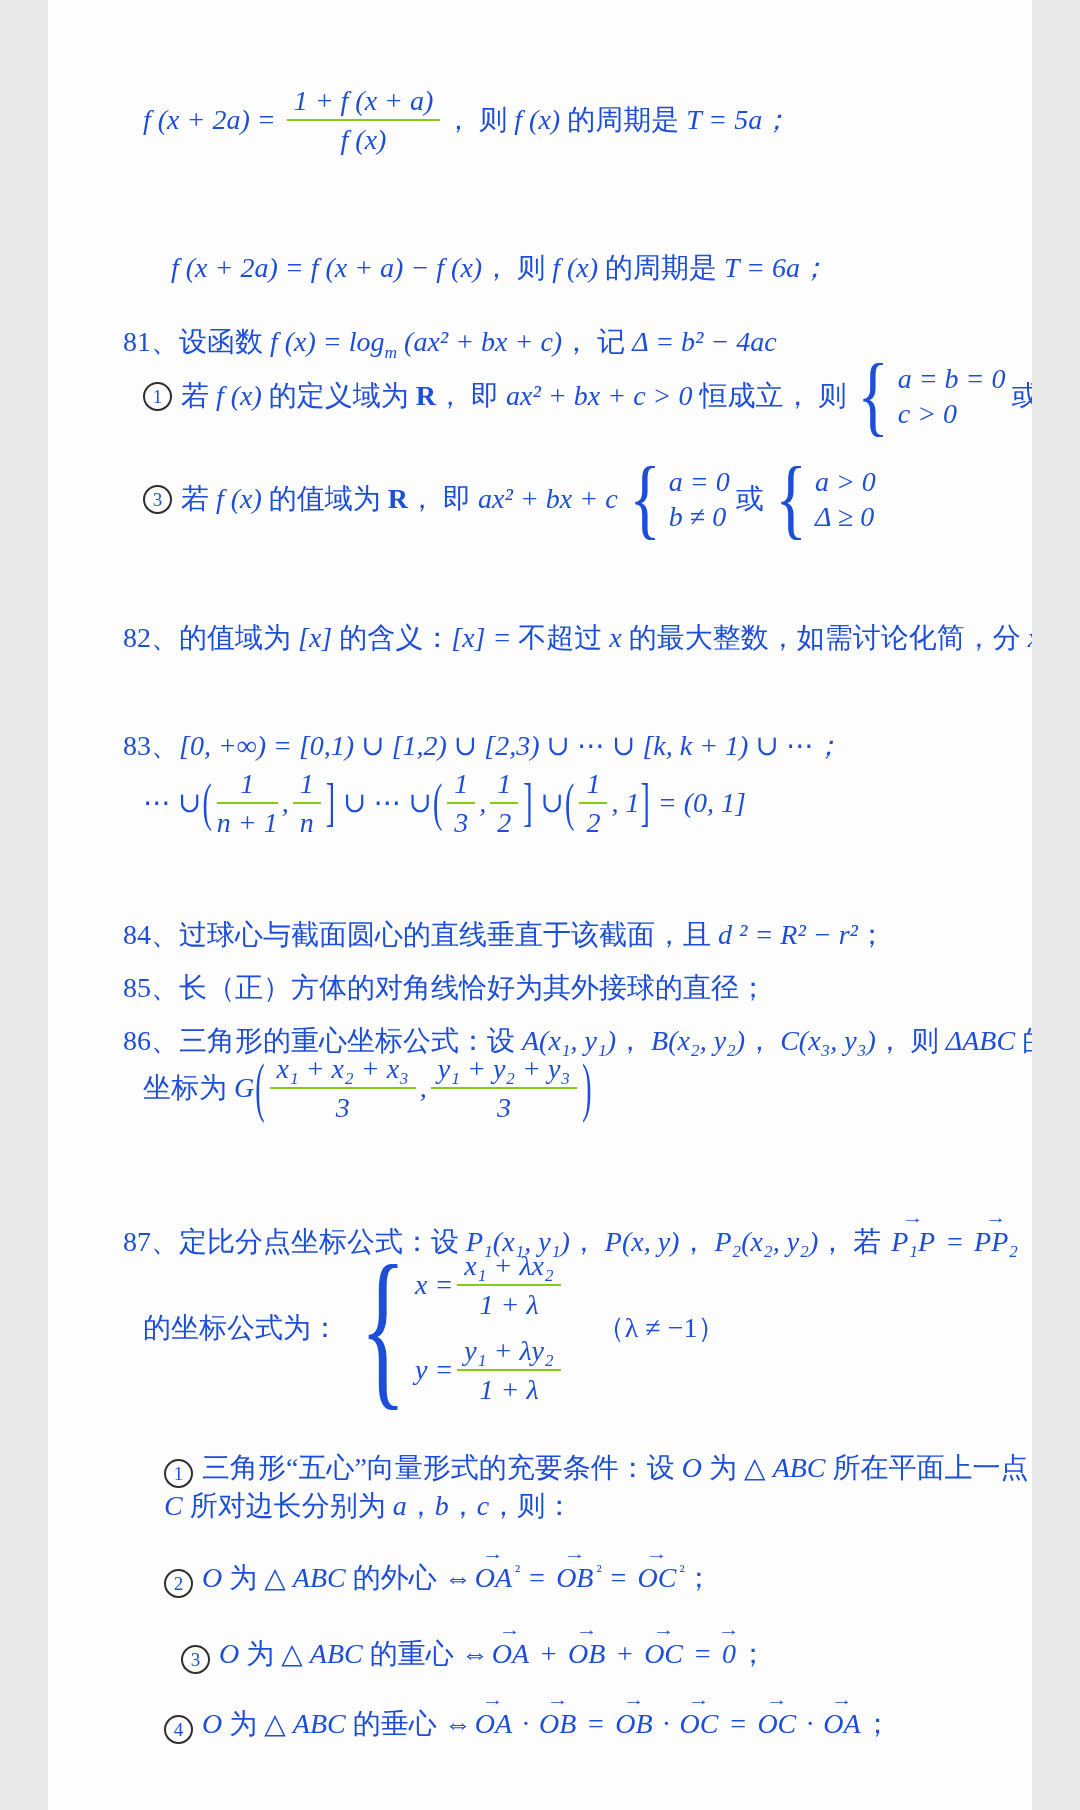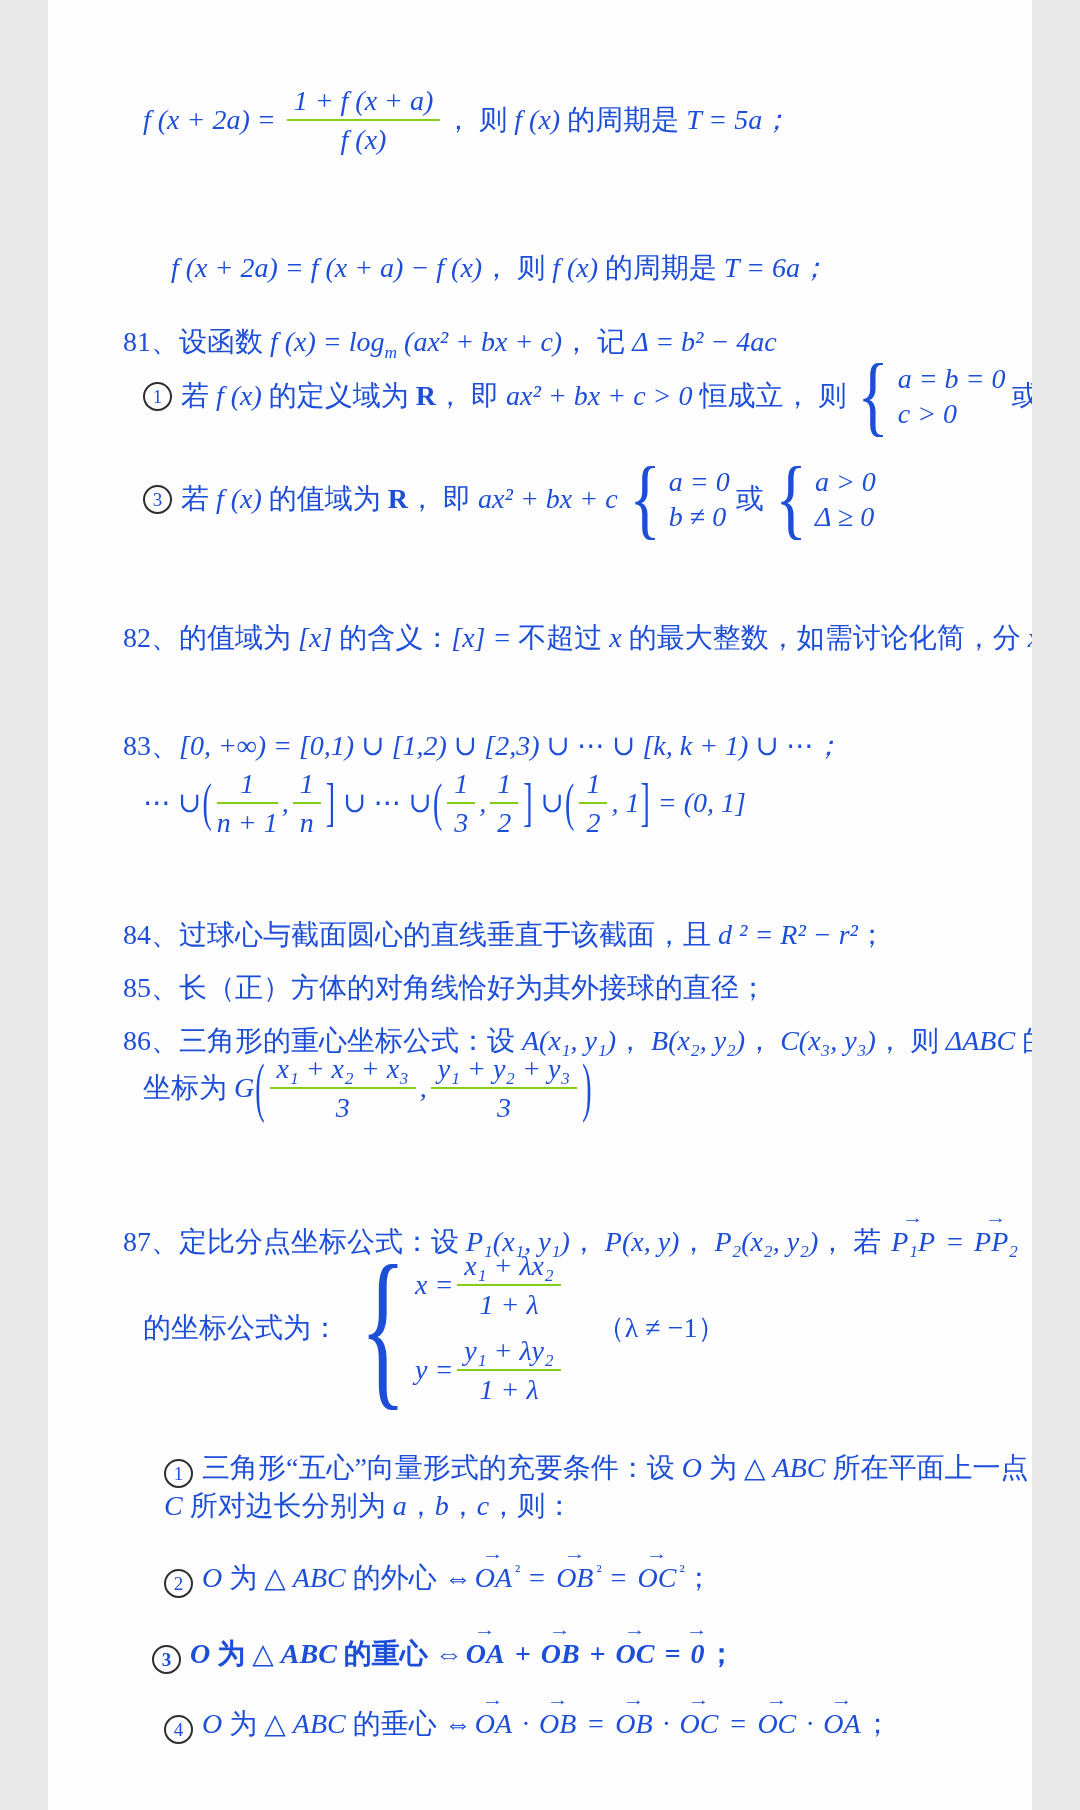--- a/index.html
+++ b/index.html
@@ -162,21 +162,21 @@
   </div>
 
   <div class="row" style="top:1446px; left:88px;">
     <span class="m">C</span><span class="cn"> 所对边长分别为 </span><span class="m">a</span><span class="cn">，</span><span class="m">b</span><span class="cn">，</span><span class="m">c</span><span class="cn">，则：</span>
   </div>
 
   <div class="row" style="top:1502px; left:88px;">
     <span class="circ">2</span><span class="m">O</span><span class="cn"> 为 </span><span class="sym">△ </span><span class="m">ABC</span><span class="cn"> 的外心 </span><span class="sym">⇔</span><span class="vec">OA</span><span class="sup">²</span><span class="m"> = </span><span class="vec">OB</span><span class="sup">²</span><span class="m"> = </span><span class="vec">OC</span><span class="sup">²</span><span class="cn">；</span>
   </div>
 
-  <div class="row" style="top:1578px; left:76px;font-weight:bold;">
+  <div class="row" style="top:1578px; left:105px;">
     <span class="circ">3</span><span class="m">O</span><span class="cn"> 为 </span><span class="sym">△ </span><span class="m">ABC</span><span class="cn"> 的重心 </span><span class="sym">⇔</span><span class="vec">OA</span><span class="m"> + </span><span class="vec">OB</span><span class="m"> + </span><span class="vec">OC</span><span class="m"> = </span><span class="vec">0</span><span class="cn">；</span>
   </div>
 
   <div class="row" style="top:1648px; left:88px;">
     <span class="circ">4</span><span class="m">O</span><span class="cn"> 为 </span><span class="sym">△ </span><span class="m">ABC</span><span class="cn"> 的垂心 </span><span class="sym">⇔</span><span class="vec">OA</span><span class="m"> · </span><span class="vec">OB</span><span class="m"> = </span><span class="vec">OB</span><span class="m"> · </span><span class="vec">OC</span><span class="m"> = </span><span class="vec">OC</span><span class="m"> · </span><span class="vec">OA</span><span class="cn">；</span>
   </div>
 
 </div>
 
 </body></html>

